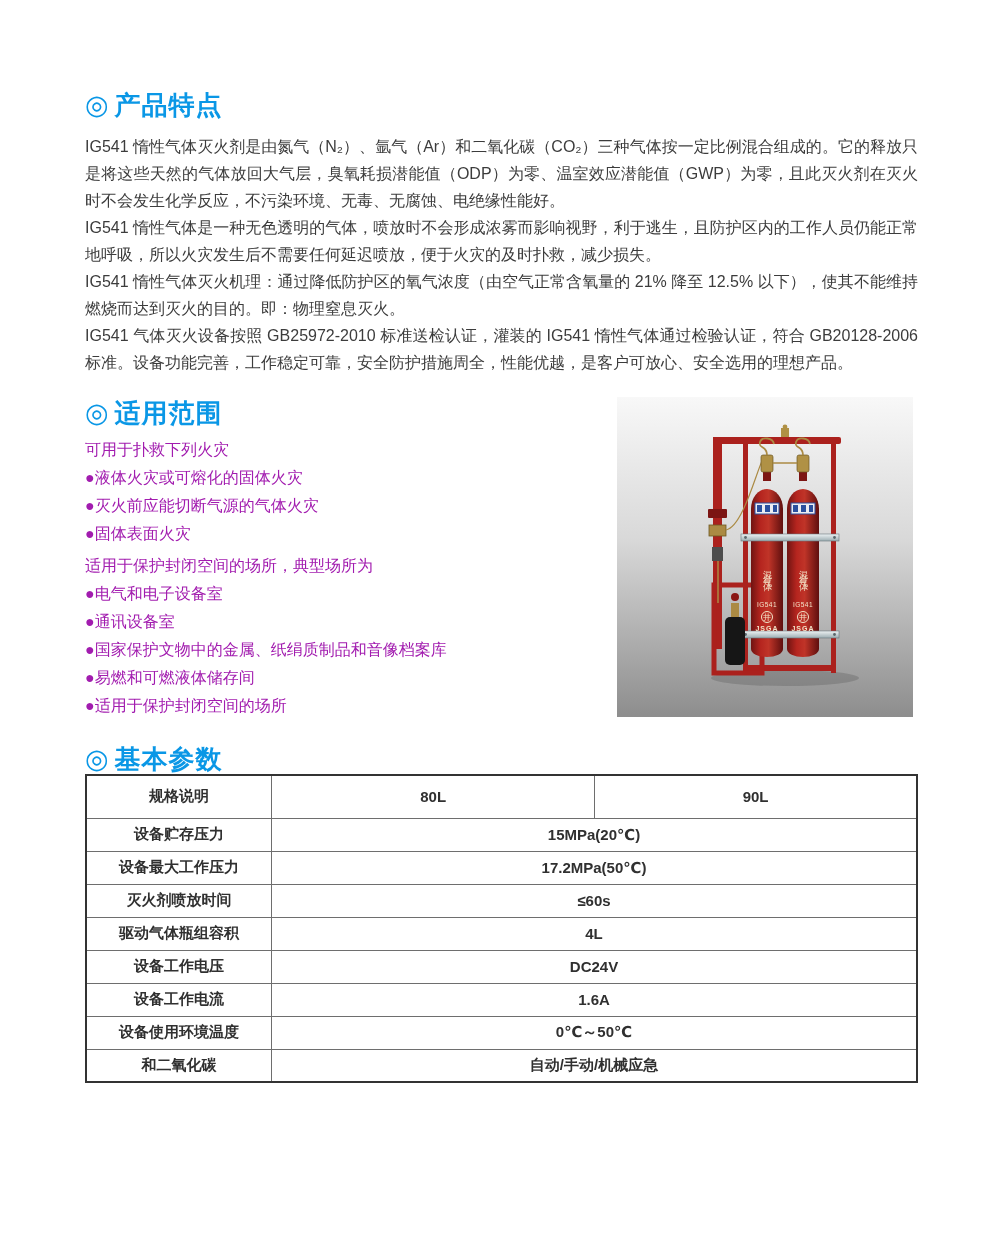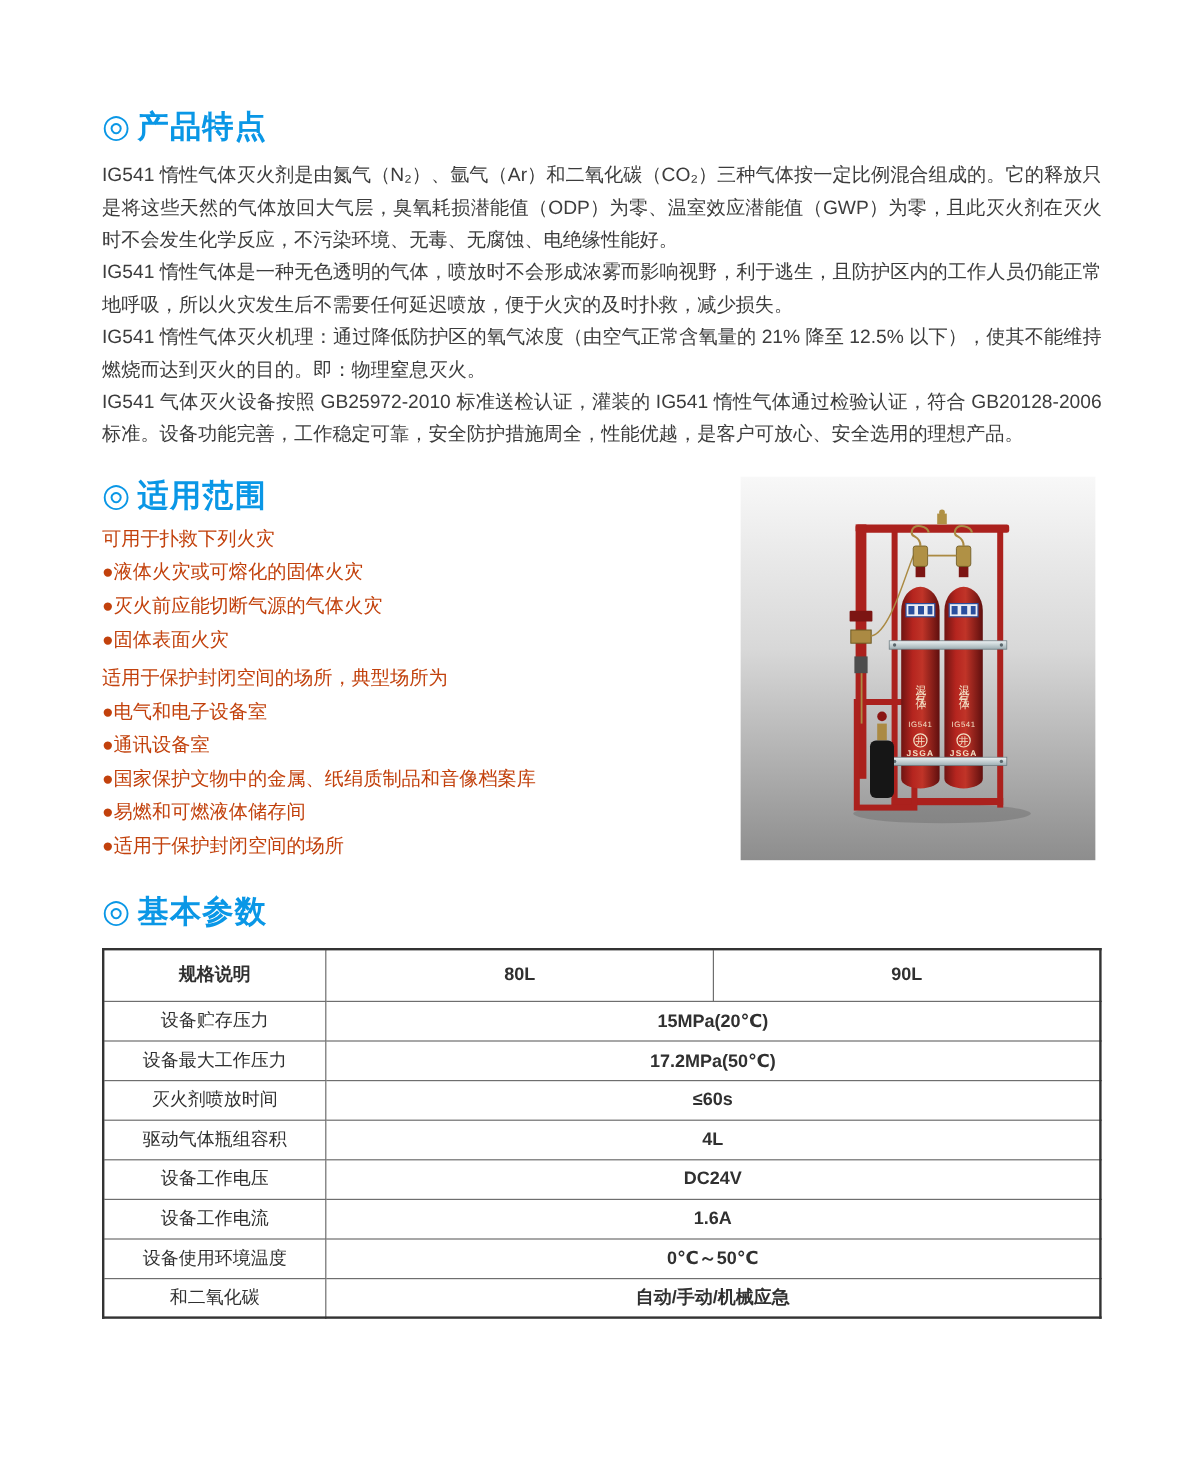--- a/index.html
+++ b/index.html
@@ -50,21 +50,21 @@
     text-align: justify;
     color: #3c3c3c;
   }
 
   
   .scope-body { margin-top: 8px; width: 520px; }
   .scope-group { margin-top: 4px; }
   .scope-intro, .scope-item {
     font-size: 16px;
     line-height: 28px;
-    color: #c2410c;
+    color: #a21caf;
     white-space: nowrap;
   }
 
   
   .photo {
     position: absolute;
     left: 617px;
     top: 397px;
     width: 296px;
     height: 320px;
@@ -91,35 +91,35 @@
     border: 1px solid #f2e3c8;
     border-radius: 50%;
     margin: 3px auto 0;
     font-size: 8px; line-height: 11px;
   }
   .cyl-label .brand { font-size: 7px; font-weight: 700; margin-top: 2px; letter-spacing: 1px; }
 
   
   .params-table {
     width: 100%;
-    margin-top: 16px;
+    margin-top: 0;
     border-collapse: collapse;
     border: 2px solid #333333;
   }
   .params-table th, .params-table td {
     border: 1px solid #6e6e6e;
     text-align: center;
     vertical-align: middle;
     font-size: 15px;
     color: #303030;
     height: 33px;
     padding: 0 6px;
   }
   .params-table thead th { height: 43px; font-weight: 700; }
-  .params-table td.lbl { font-weight: 400; }
+  .params-table td.lbl { font-weight: 700; }
   .params-table td.val { font-weight: 700; }
 </style>
 </head>
 <body>
 
 <div class="page">
   <div class="content">
 
     <h2 class="sec-title sec-features">
       <span class="bullseye">◎</span>

